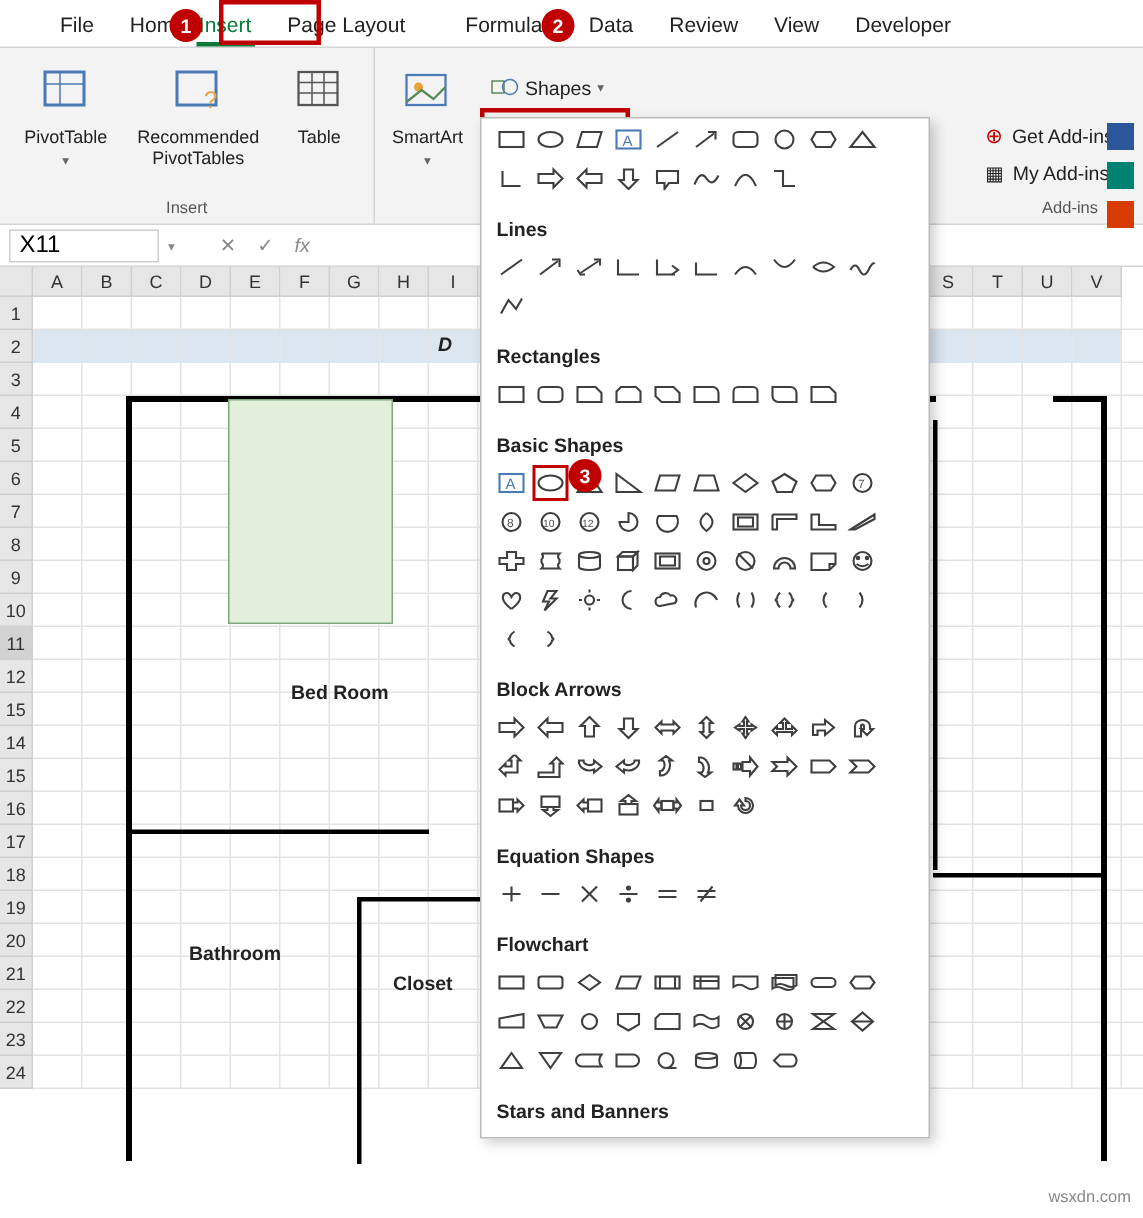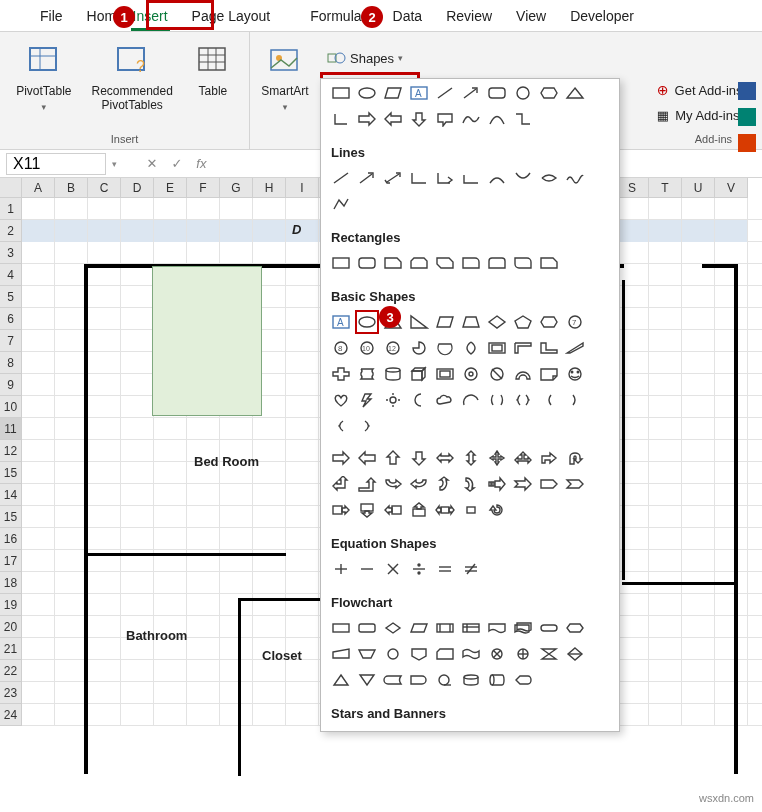--- a/index.html
+++ b/index.html
@@ -1292,20 +1292,21 @@
           <path d="M12 3q-3 2 -3 4q-2 1 0 2q0 2 3 4"></path>
         </svg>
       </div>
     <div class="shp">
         <svg width="20" height="16">
           <path d="M8 3q3 2 3 4q2 1 0 2q0 2 -3 4"></path>
         </svg>
       </div>
   </div>
 
+  <div class="sp-title">Block Arrows</div>
   <div class="sp-gallery">
 
     <div class="shp">
         <svg width="20" height="16">
           <polygon points="2,5 12,5 12,2 18,8 12,14 12,11 2,11"></polygon>
         </svg>
       </div>
     <div class="shp">
         <svg width="20" height="16">
           <polygon points="18,5 8,5 8,2 2,8 8,14 8,11 18,11"></polygon>

